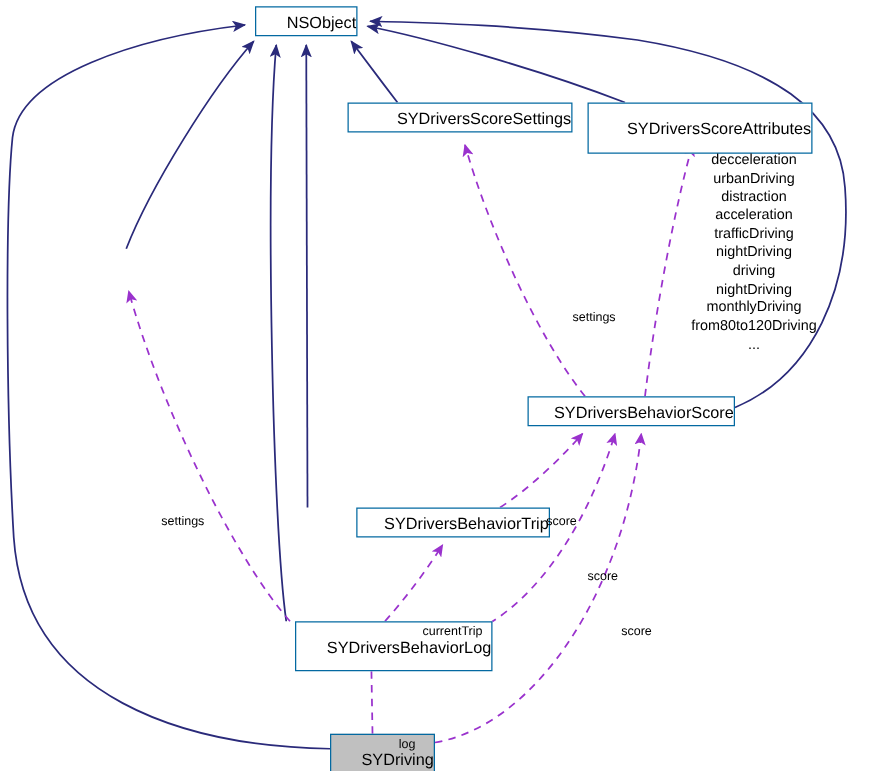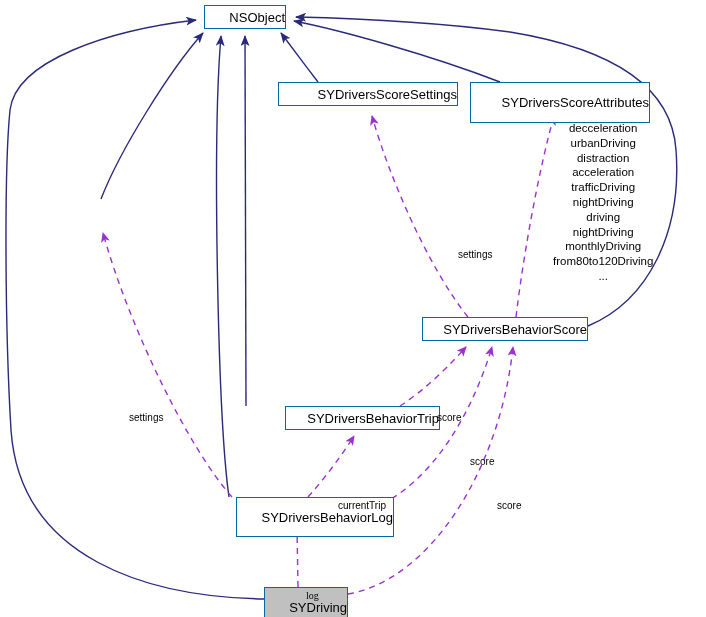--- a/index.html
+++ b/index.html
@@ -155,15 +155,15 @@
   <div class="edge-label" style="left:129px; top:368px;">settings</div>
 
   <div class="edge-label" style="left:437px; top:368px;">score</div>
 
   <div class="edge-label" style="left:470px; top:412px;">score</div>
 
   <div class="edge-label" style="left:497px; top:456px;">score</div>
 
   <div class="edge-label" style="left:338px; top:456px;">currentTrip</div>
 
-  <div class="edge-label" style="left:306px; top:546px;font-family:Liberation Serif, serif;">log</div>
+  <div class="edge-label" style="left:319px; top:546px;">log</div>
 
 </div>
 
 </body></html>

